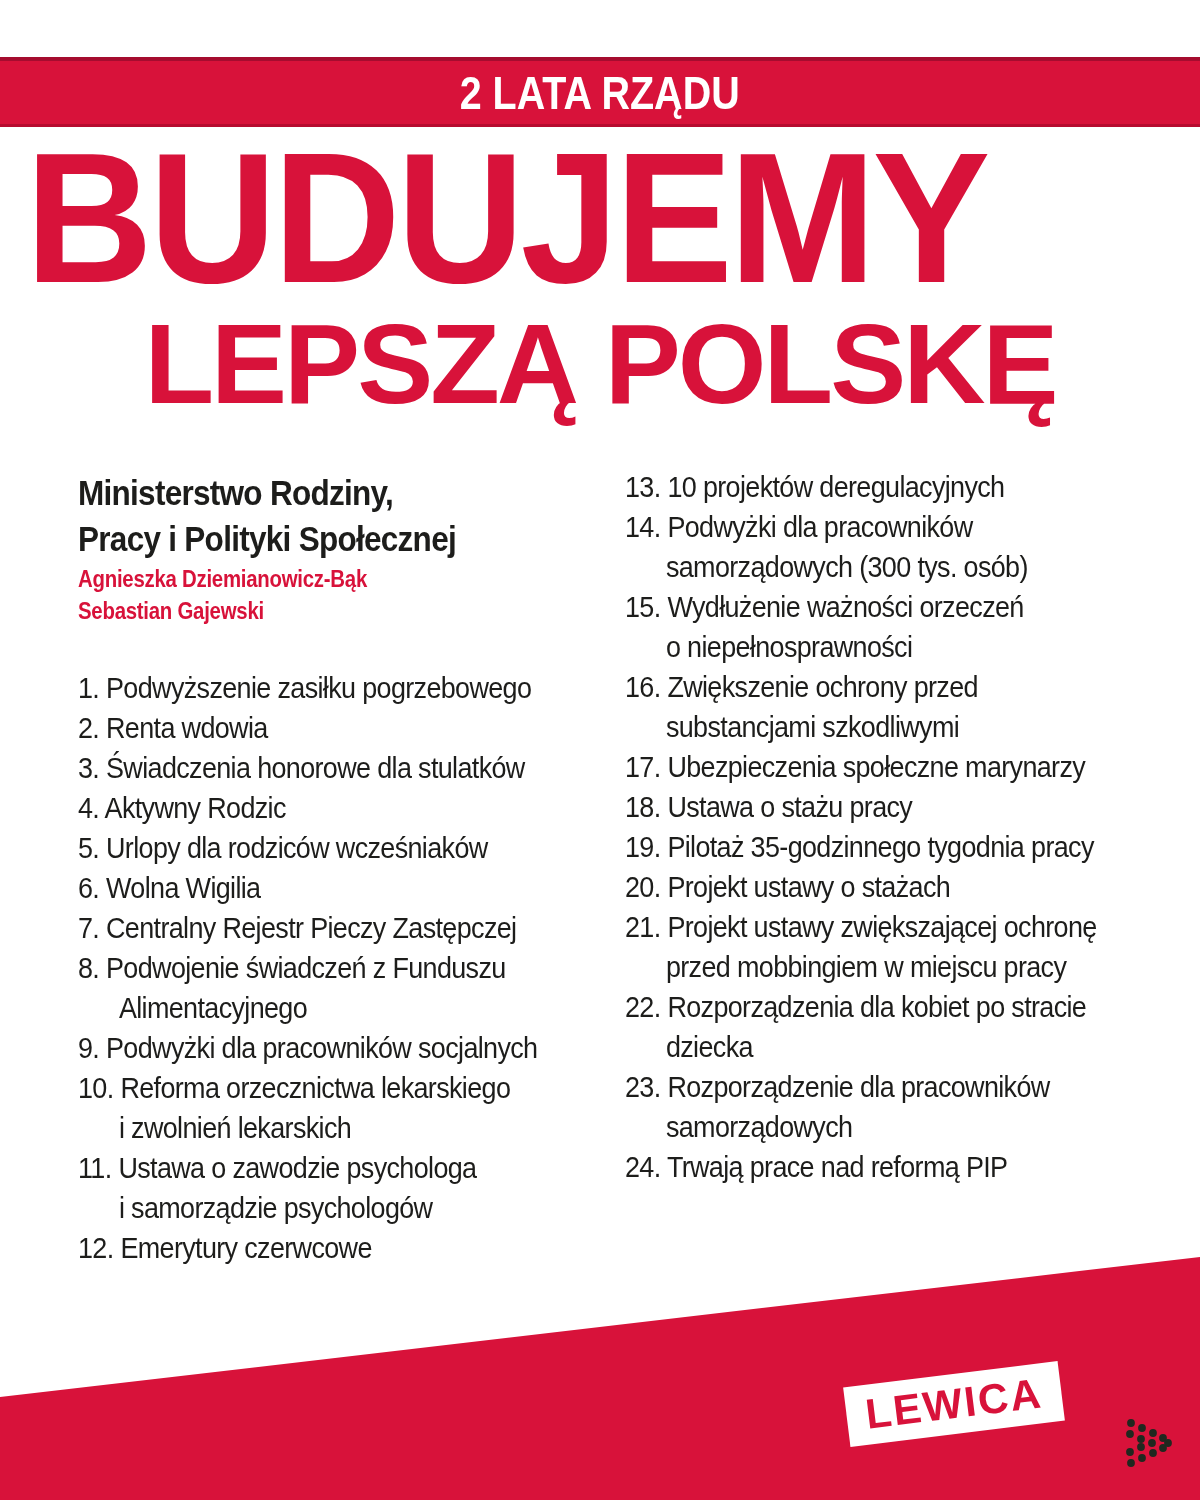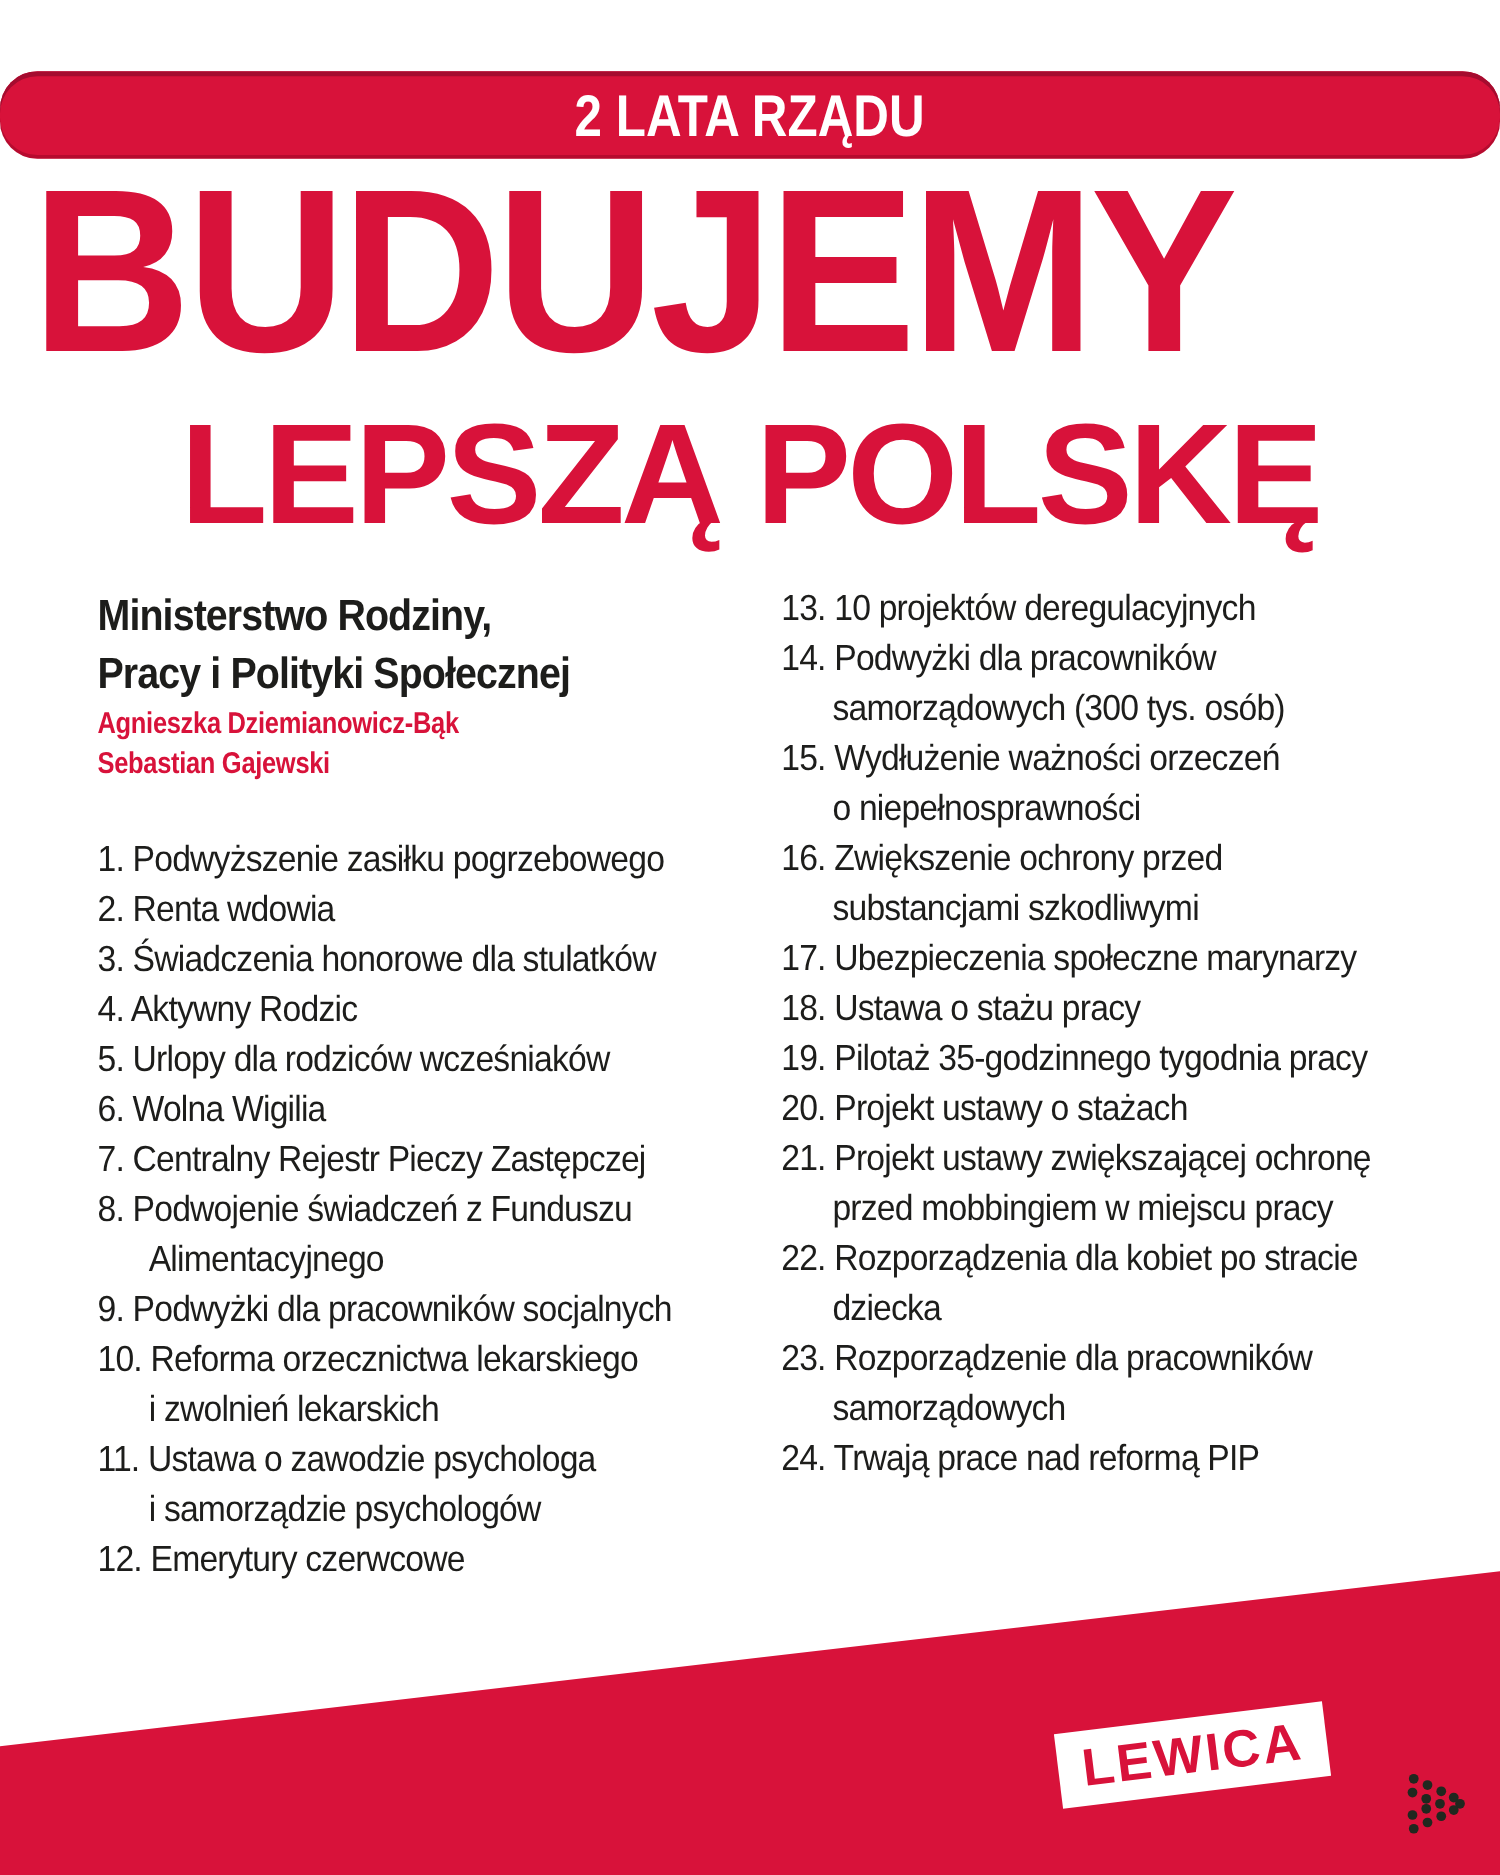--- a/index.html
+++ b/index.html
@@ -9,39 +9,39 @@
     font-family:"Liberation Sans", sans-serif;
     -webkit-font-smoothing:antialiased;
   }
   .stage{position:absolute;inset:0;width:1200px;height:1500px;}
 
   
   .top-band{
     position:absolute;top:57px;left:0;width:1200px;height:70px;
     background:var(--red);
     box-shadow:inset 0 4px 0 var(--red-dark), inset 0 -3px 0 rgba(120,0,30,.35);
-    display:flex;align-items:center;justify-content:center;border-radius:30px;
+    display:flex;align-items:center;justify-content:center;
   }
   .top-band .label{
     color:#fff;font-weight:700;font-size:47px;line-height:1;
     letter-spacing:0px;display:inline-block;transform:scaleX(.84);
     transform-origin:center;white-space:nowrap;
   }
 
   
   .headline1{
     position:absolute;top:125px;left:0;width:1200px;
     color:var(--red);font-weight:700;font-size:186px;line-height:1;
     letter-spacing:-4px;white-space:nowrap;
   }
   .headline1 .inner{display:inline-block;transform:scaleX(.95);transform-origin:center;}
   .headline2{
     position:absolute;top:307px;left:0;width:1200px;text-align:center;
     color:var(--red);font-weight:700;font-size:114px;line-height:1;
-    letter-spacing:-3px;white-space:nowrap;margin-top:16px;
+    letter-spacing:-3px;white-space:nowrap;
   }
 
   
   .ministry{
     position:absolute;left:78px;top:470px;
     color:var(--text);font-weight:700;font-size:35px;line-height:46px;
     letter-spacing:-0.8px;transform:scaleX(.9);transform-origin:left top;
     white-space:nowrap;
   }
   .ministers{

